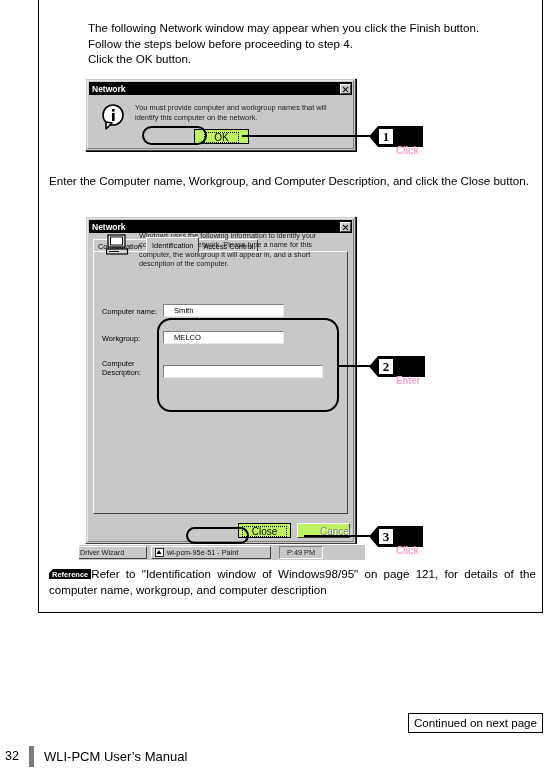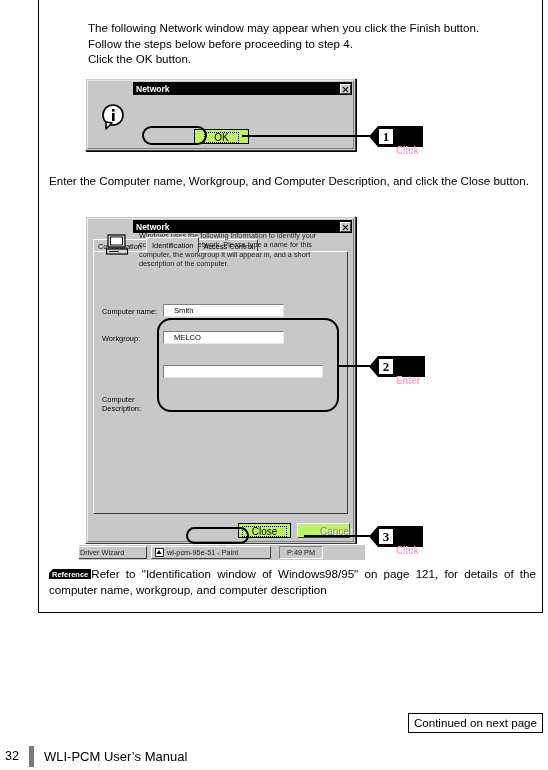--- a/index.html
+++ b/index.html
@@ -73,21 +73,20 @@
   .titlebar {
     position: absolute;
     left: 3px;
     right: 3px;
     top: 3px;
     height: 13px;
     background: #000000;
     display: flex;
     align-items: center;
     justify-content: space-between;
-    margin-left: 44px;
   }
   .title-text {
     color: #ffffff;
     font-size: 8.5px;
     font-weight: bold;
     padding-left: 3px;
     letter-spacing: 0px;
     white-space: nowrap;
   }
   .title-close {
@@ -253,21 +252,21 @@
     color: #000;
     padding: 1px 10px;
     line-height: 10px;
     white-space: nowrap;
     overflow: hidden;
   }
   #lbl-compname { left: 16px; top: 90px; }
   #inp-compname { left: 77px; top: 87px; width: 121px; height: 13px; }
   #lbl-workgroup { left: 16px; top: 117px; }
   #inp-workgroup { left: 77px; top: 114px; width: 121px; height: 13px; }
-  #lbl-compdesc { left: 16px; top: 142px; width: 60px; margin-top: 36px; }
+  #lbl-compdesc { left: 16px; top: 142px; width: 60px; }
   #inp-compdesc { left: 77px; top: 148px; width: 160px; height: 13px; }
 
   #dlg2-close {
     position: absolute;
     left: 152px;
     top: 306px;
     width: 53px;
     height: 15px;
   }
   #dlg2-cancel {
@@ -495,20 +494,21 @@
       <span class="title-close"></span>
     </div>
 
     <svg id="dlg1-icon" viewBox="0 0 24 26">
       <circle cx="11" cy="11" r="10" fill="#ffffff" stroke="#000" stroke-width="1.6"></circle>
       <path d="M4 18 L4 25 L10 19 Z" fill="#ffffff" stroke="#000" stroke-width="1.6" stroke-linejoin="round"></path>
       <rect x="10" y="5" width="2.6" height="2.6" fill="#000"></rect>
       <rect x="10" y="9" width="2.6" height="8" fill="#000"></rect>
     </svg>
 
+    <div id="dlg1-msg">You must provide computer and workgroup names that will identify this computer on the network.</div>
 
     <div class="btn default" id="dlg1-ok">
       <span class="focus">OK</span>
     </div>
   </div>
 
   <div class="oval" id="oval-ok"></div>
   <div class="leader" id="leader1"></div>
   <div class="callout" id="callout1">
     <svg class="arrow" viewBox="0 0 9 21">

